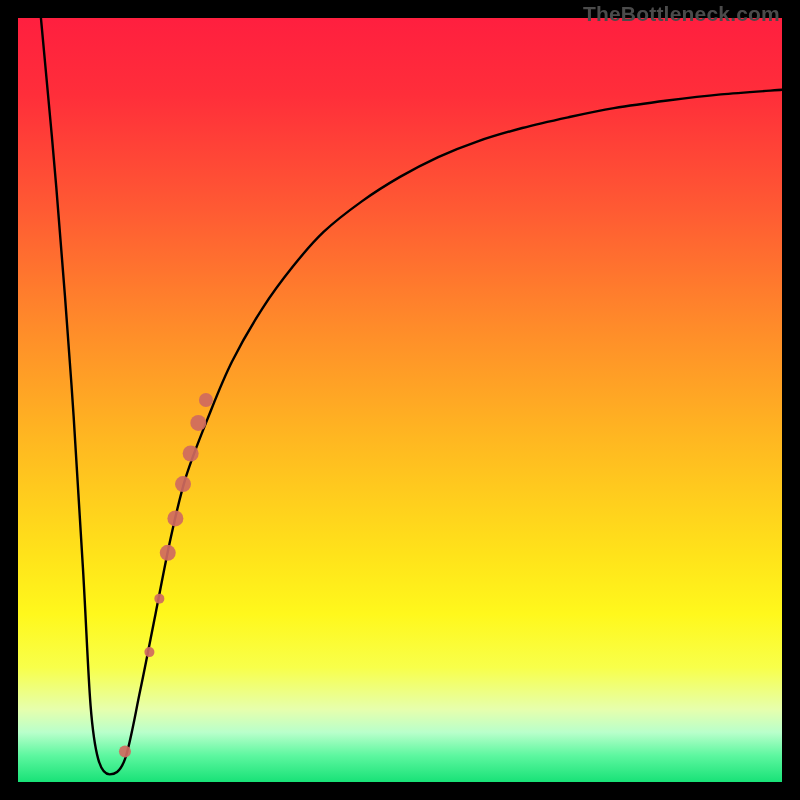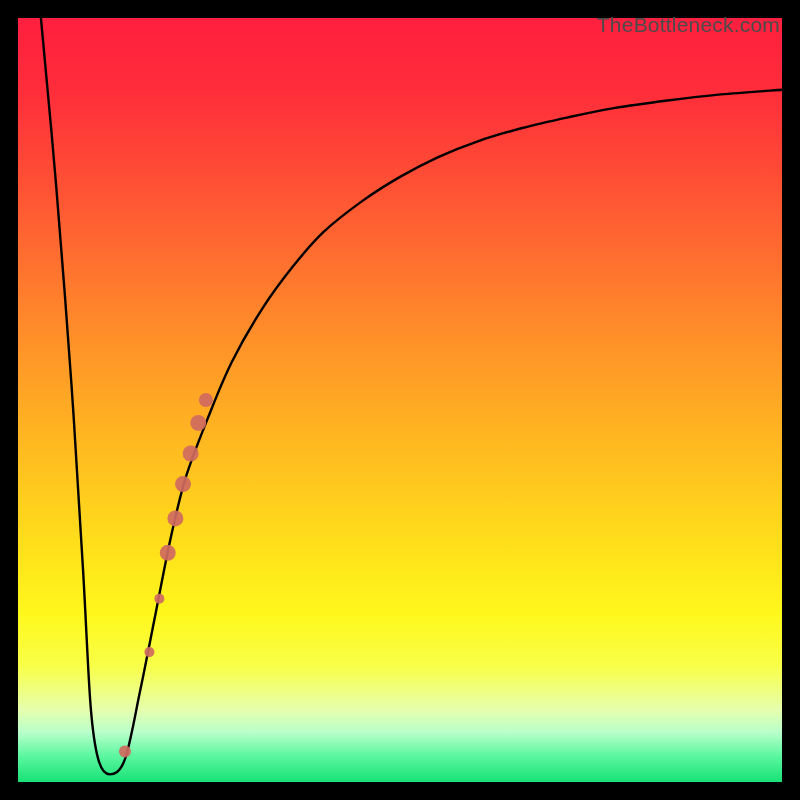--- a/index.html
+++ b/index.html
@@ -25,24 +25,23 @@
     top: 0;
     width: 764px;
     height: 764px;
   }
   .watermark {
     position: absolute;
     top: 2px;
     right: 20px;
     color: #4b4b4b;
     font-size: 21px;
-    font-weight: 400;
+    font-weight: 700;
     letter-spacing: 0.2px;
     user-select: none;
-    margin-top: 11px;
   }
 </style>
 </head>
 <body>
 
 <div class="frame">
   <svg class="plot" viewBox="0 0 764 764" preserveAspectRatio="none">
     <defs>
       <linearGradient id="bg-grad" x1="0" y1="0" x2="0" y2="1">
           <stop offset="0%" stop-color="#ff1f3f"></stop>

